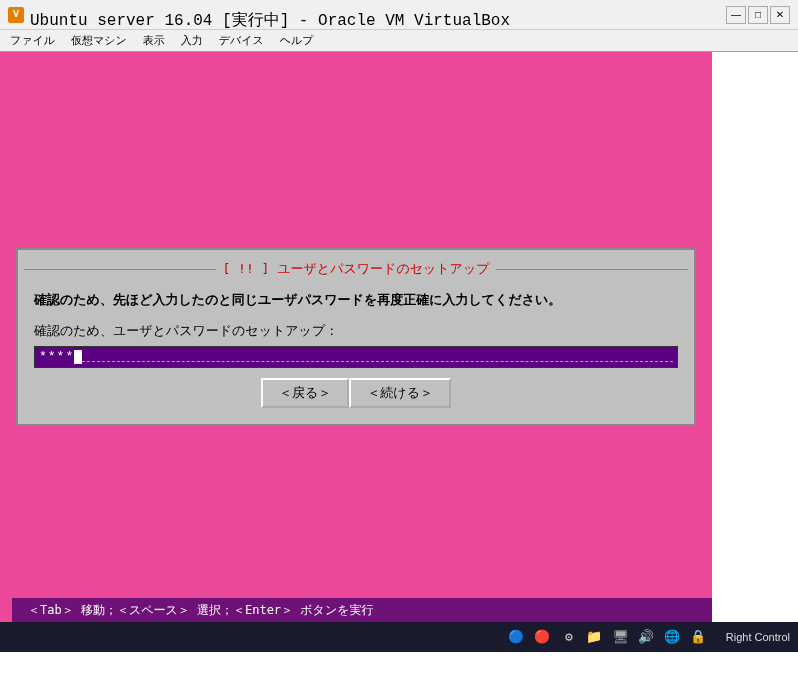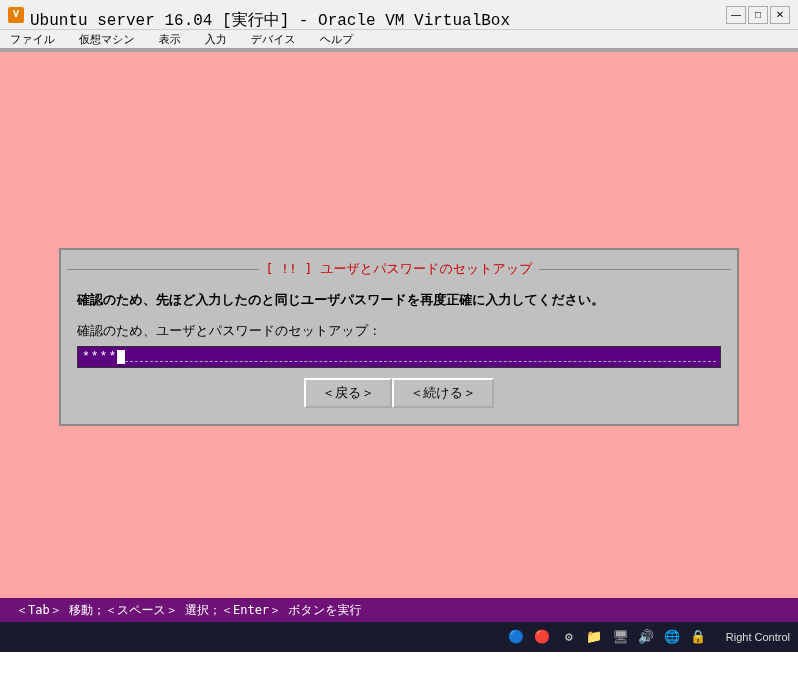--- a/index.html
+++ b/index.html
@@ -56,36 +56,36 @@
       justify-content: center;
     }
 
     
     .menu-bar {
       background: #f0f0f0;
       height: 22px;
       display: flex;
       align-items: center;
       padding: 0 4px;
-      border-bottom: 4px solid #a3a3a3;
-      gap: 12px;
+      border-bottom: 1px solid #a3a3a3;
+      gap: 4px;
       text-align: center;
     }
     .menu-item {
       font-size: 11px;
       padding: 2px 6px;
       cursor: pointer;
       color: #000;
     }
 
     
     .vm-area {
-      width: 798px;
+      width: 712px;
       height: 570px;
-      background: #fca5a5;
+      background: #ec4899;
       display: flex;
       flex-direction: column;
       align-items: center;
       justify-content: center;
       position: relative;
     }
 
     
     .dialog {
       background: #c0c0c0;
@@ -273,21 +273,21 @@
       </div>
 
 
       <div class="dialog-buttons">
         <button class="dialog-btn">＜戻る＞</button>
         <button class="dialog-btn">＜続ける＞</button>
       </div>
     </div>
   </div>
 
-  <div class="status-bar" style="position:absolute; bottom:0; left:0; right:0; background: #6e1277; padding-left: 16px;">
+  <div class="status-bar" style="position:absolute; bottom:0; left:12px; right:0; background: #6e1277; padding-left: 16px;">
     <span>＜Tab＞ 移動；＜スペース＞ 選択；＜Enter＞ ボタンを実行</span>
   </div>
 
 </div>
 
 <div class="taskbar">
   <div class="taskbar-icon" style="color:#4fc3f7;">🔵</div>
   <div class="taskbar-icon" style="color:#f44;">🔴</div>
   <div class="taskbar-icon" style="color:#ccc;">⚙</div>
   <div class="taskbar-icon" style="color:#aaa;">📁</div>

